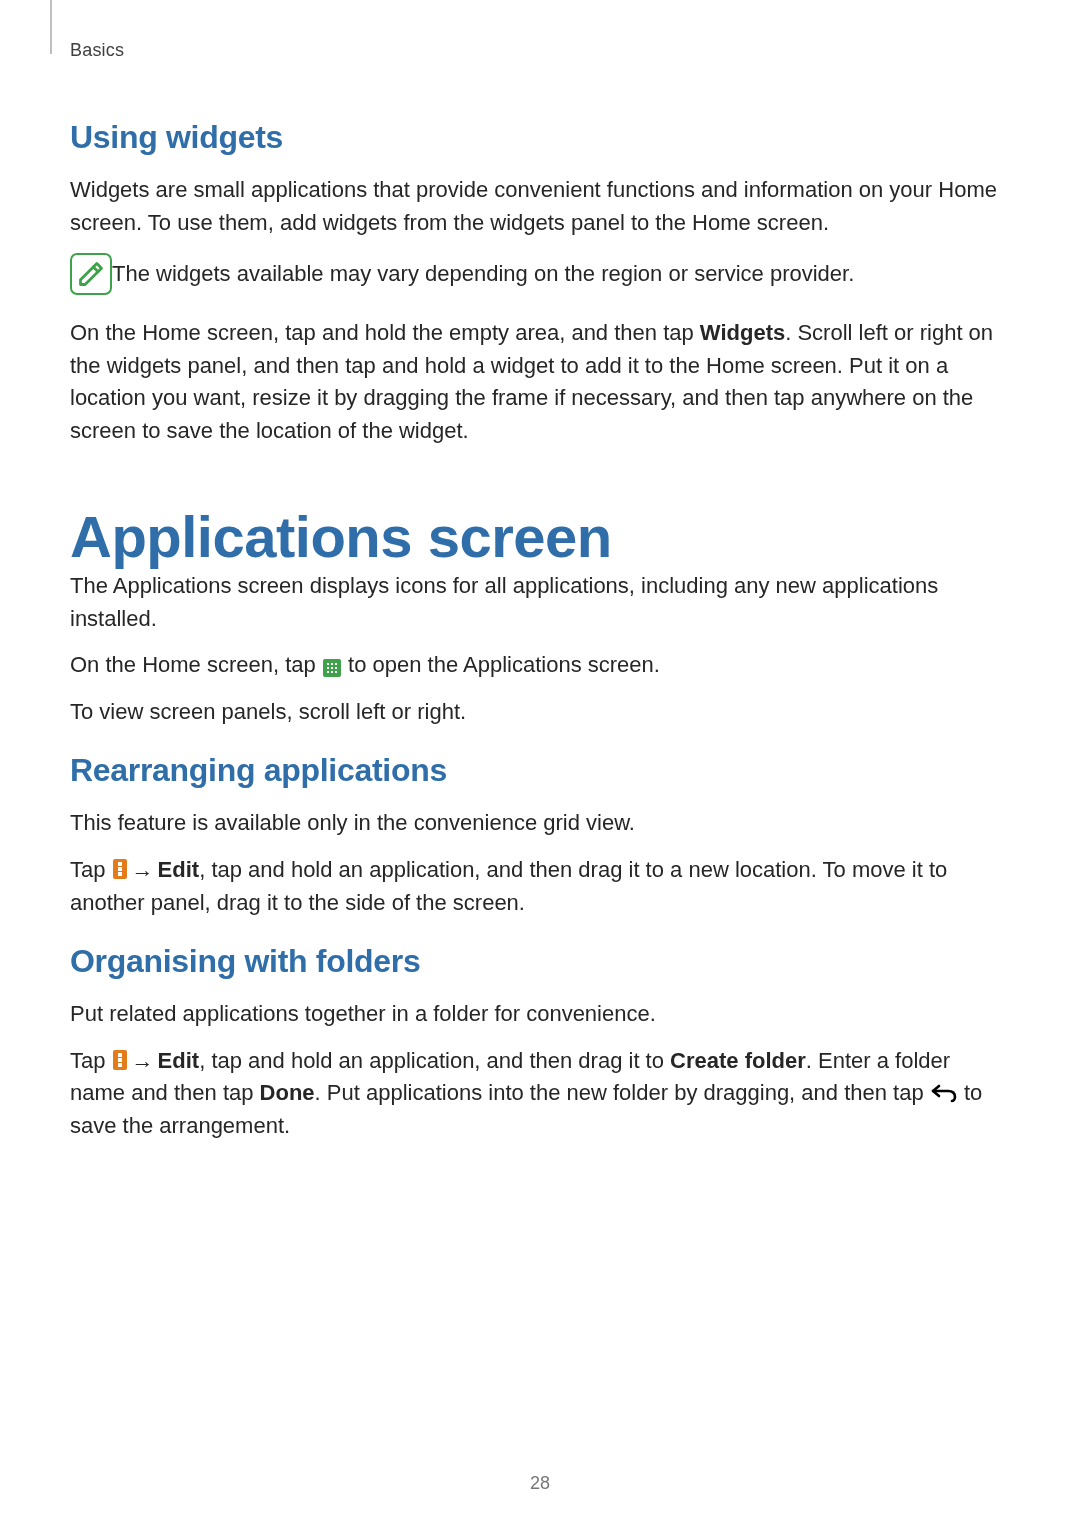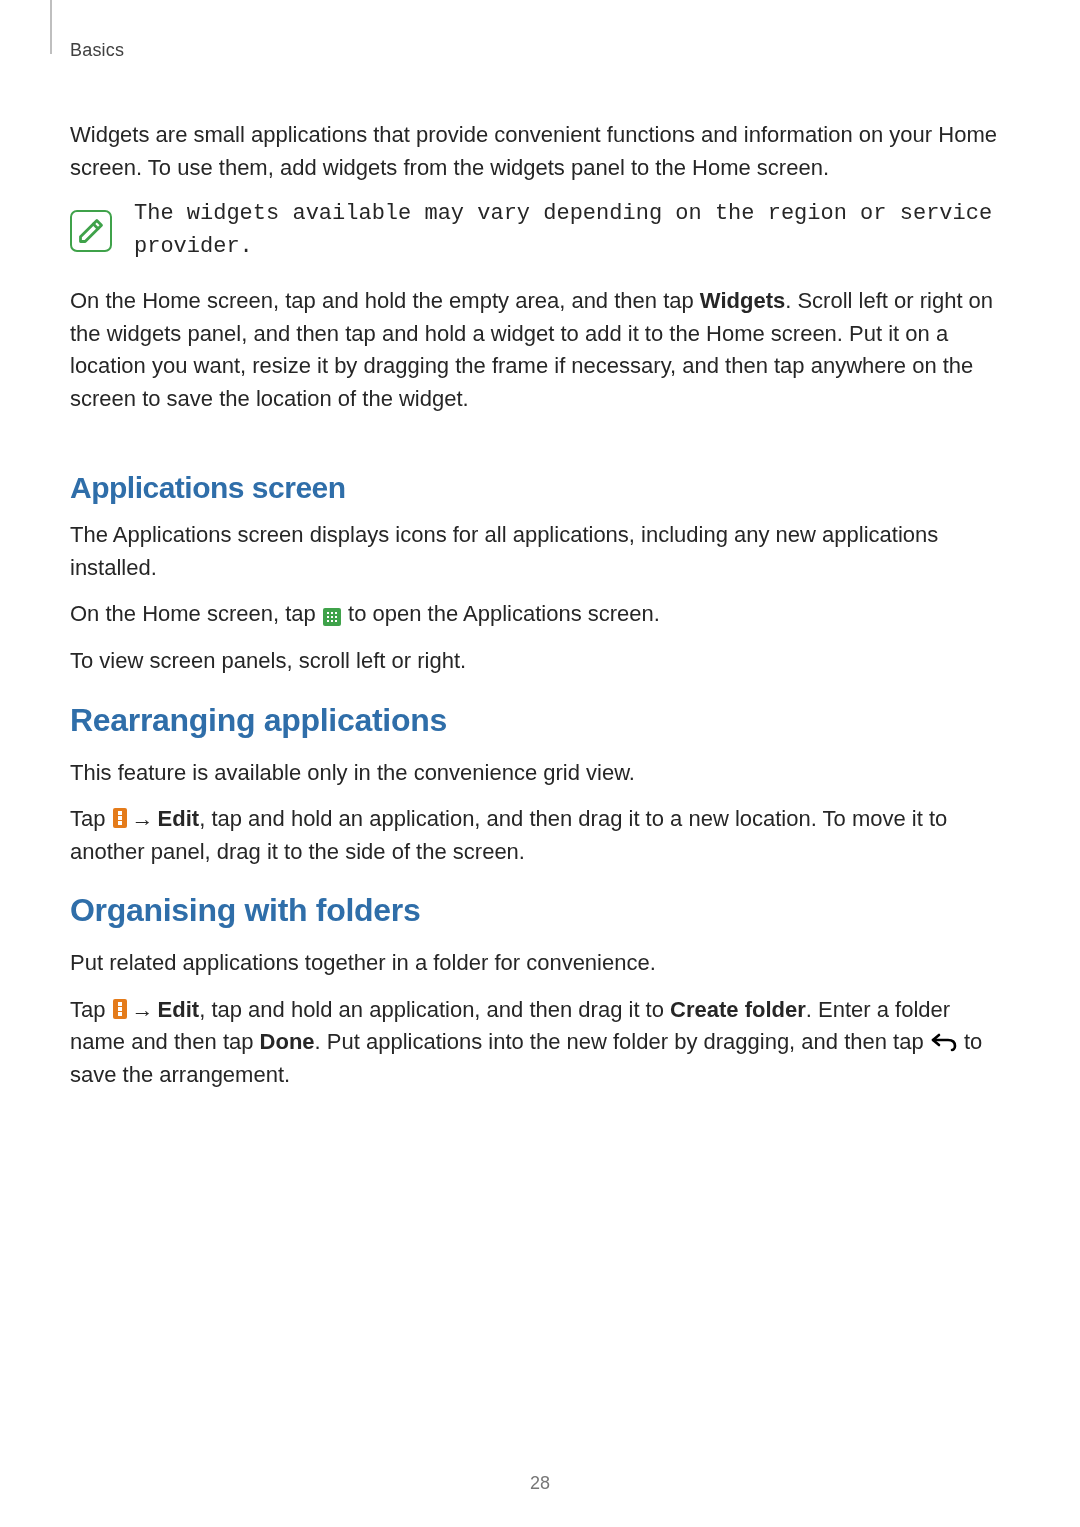--- a/index.html
+++ b/index.html
@@ -33,38 +33,35 @@
   h2.sub {
     color: #2f6ea9;
     font-weight: 600;
     font-size: 32px;
     margin-bottom: 18px;
     letter-spacing: -0.3px;
   }
   h1.section {
     color: #2f6ea9;
     font-weight: 700;
-    font-size: 30px;
+    font-size: 58px;
     margin-top: 56px;
-    margin-bottom: 14px;
     letter-spacing: -0.5px;
   }
   p.body {
     font-size: 22px;
     line-height: 1.48;
     color: #262626;
     margin-bottom: 14px;
     font-weight: 400;
   }
   .note-row {
     display: flex;
     align-items: center;
-    gap: 22px;
     margin: 14px 0 22px 0;
-    font-family: Liberation Mono, monospace;
   }
   .note-icon-box {
     width: 42px;
     height: 42px;
     border: 2px solid #3fa24a;
     border-radius: 7px;
     display: flex;
     align-items: center;
     justify-content: center;
     flex-shrink: 0;
@@ -130,20 +127,21 @@
 </style>
 </head>
 <body>
 
 <div class="header-bar"></div>
 
 <div class="page">
 
   <div class="breadcrumb">Basics</div>
 
+  <h2 class="sub">Using widgets</h2>
 
   <p class="body">Widgets are small applications that provide convenient functions and information on your Home screen. To use them, add widgets from the widgets panel to the Home screen.</p>
 
   <div class="note-row">
     <div class="note-icon-box">
       <svg viewBox="0 0 24 24" fill="none" stroke="#3fa24a" stroke-width="2.4" stroke-linecap="round" stroke-linejoin="round">
         <path d="M3 17 L17 3 L21 7 L7 21 L3 21 Z"></path>
         <path d="M14 6 L18 10"></path>
       </svg>
     </div>

